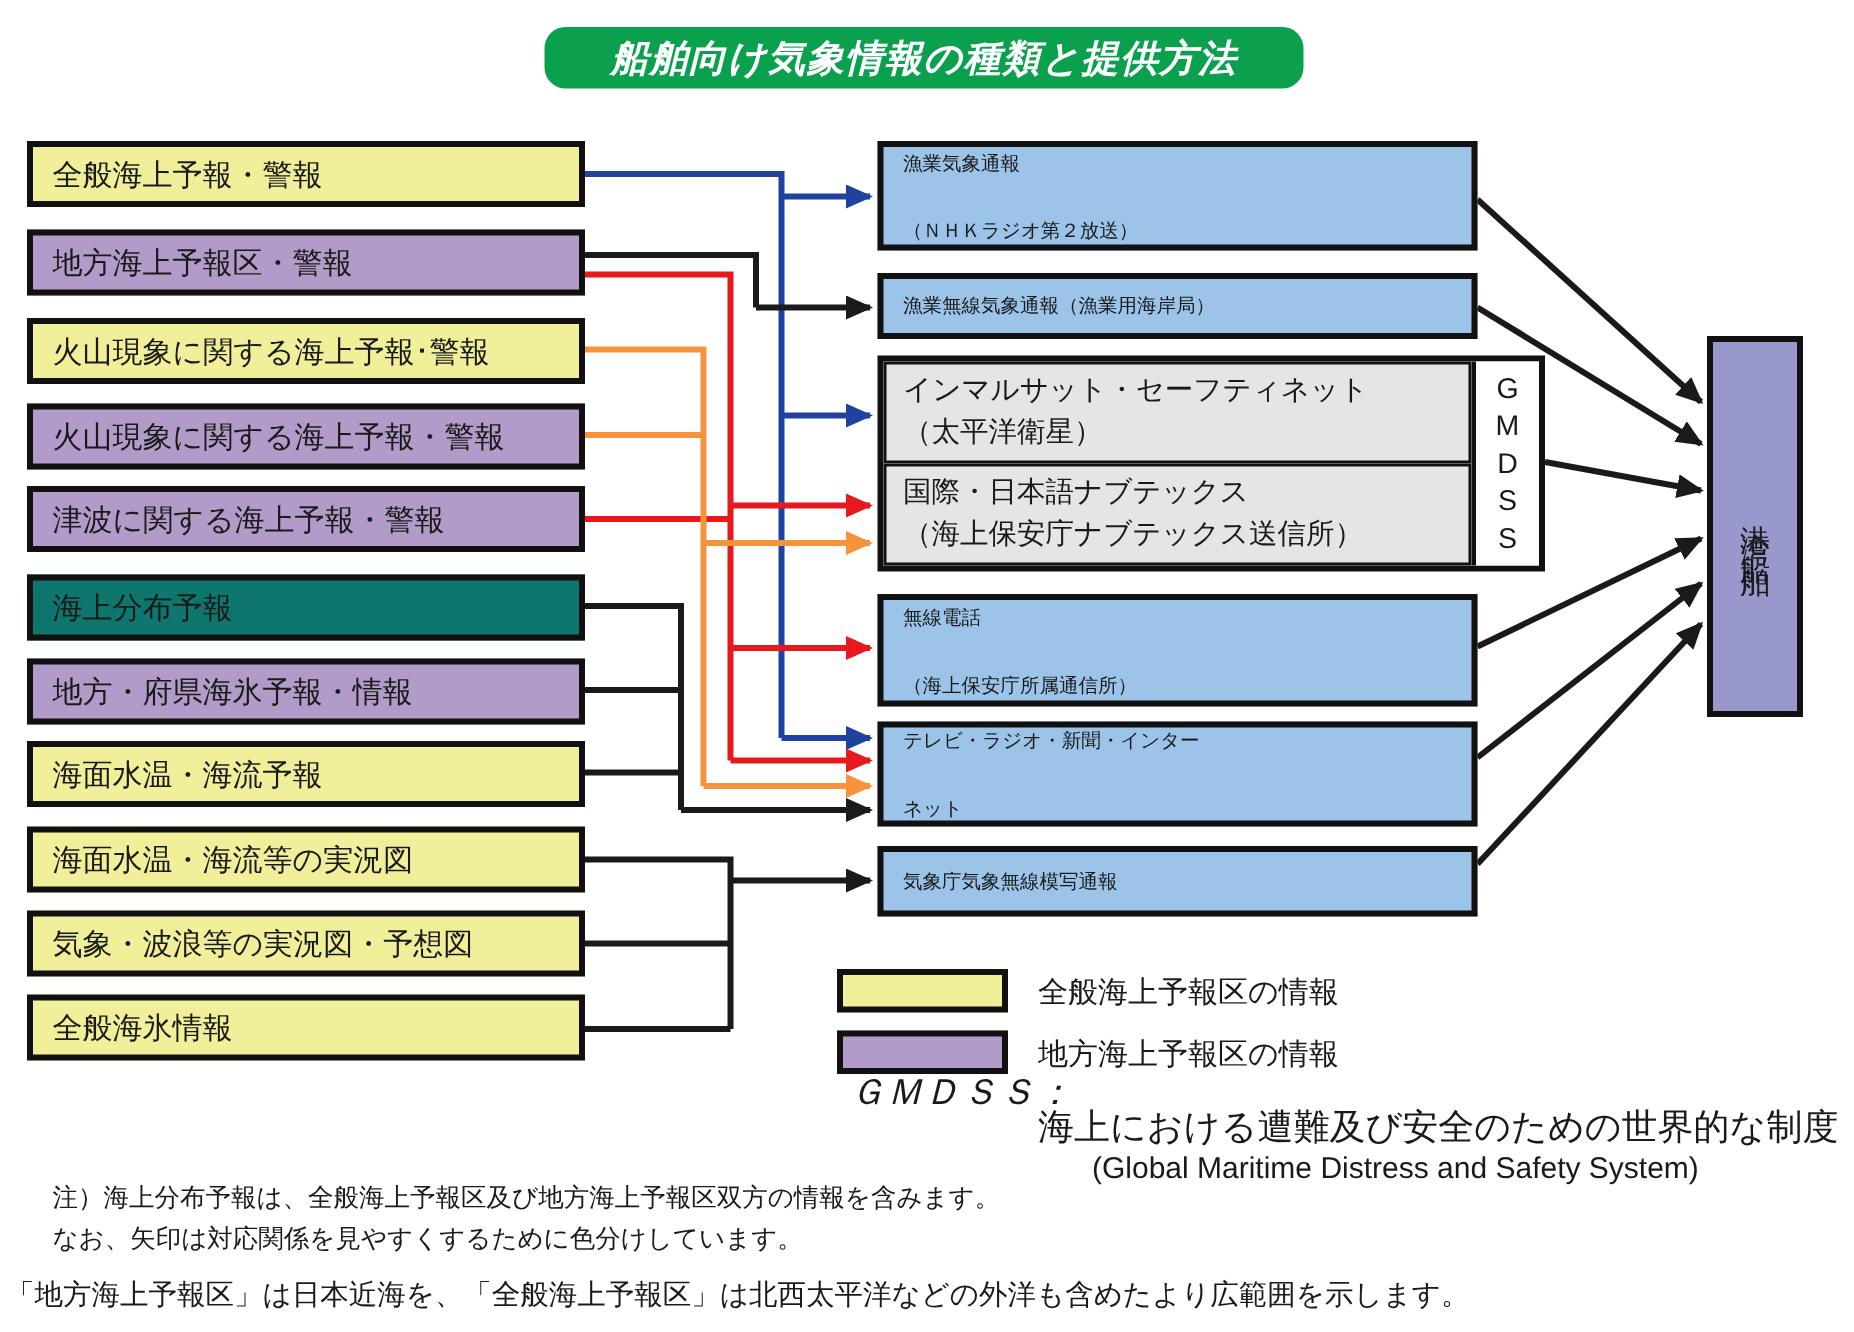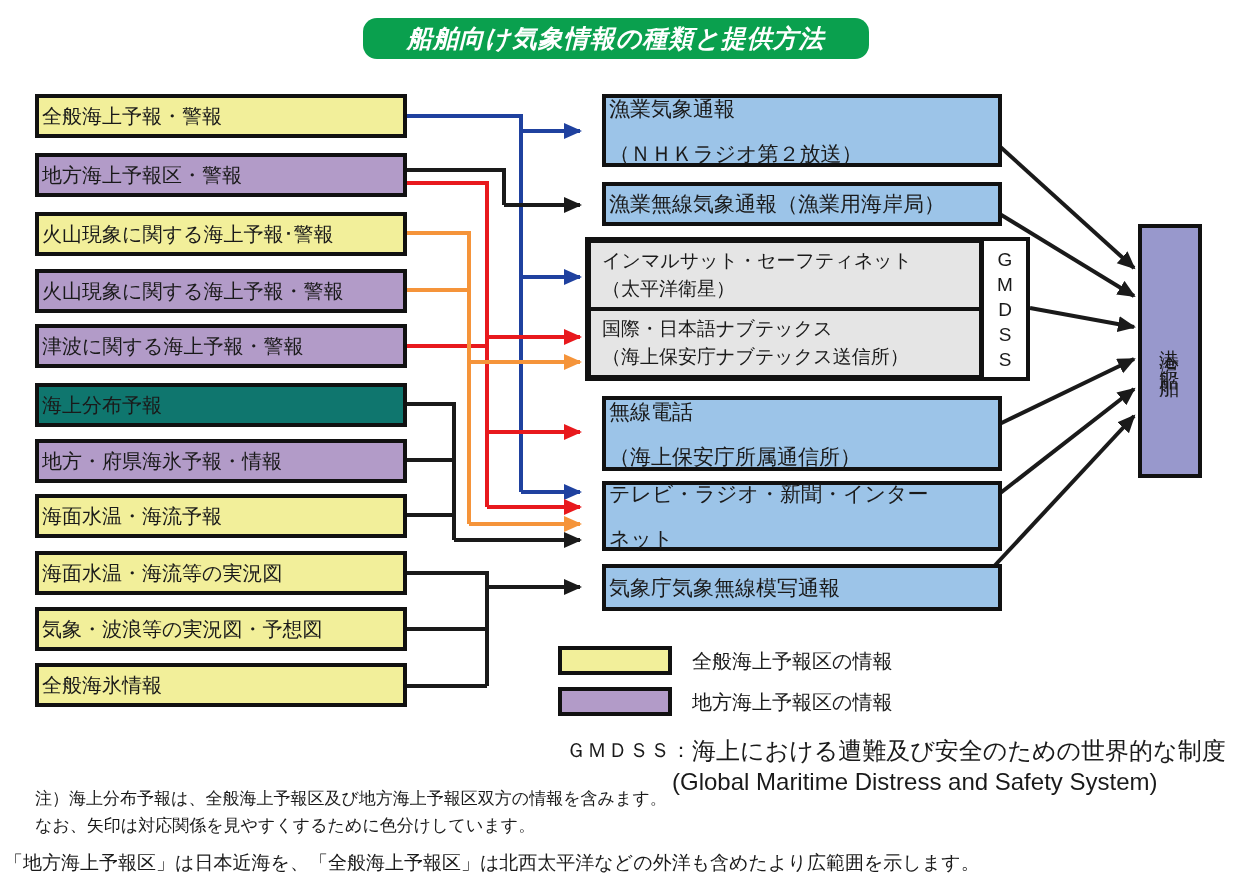--- a/index.html
+++ b/index.html
@@ -3,41 +3,41 @@
 <meta charset="utf-8">
 <style>
   html,body{margin:0;padding:0;background:#fff;}
   .stage{position:relative;width:1236px;height:888px;background:#ffffff;
          font-family:"Liberation Sans","DejaVu Sans",sans-serif;color:#1a1a1a;overflow:hidden;}
   .arrow-layer{position:absolute;left:0;top:0;z-index:1;}
   .title{position:absolute;left:363px;top:18px;width:506px;height:41px;background:#0aa04e;
          border-radius:14px;color:#fff;font-size:25px;font-weight:bold;display:flex;
          align-items:center;justify-content:center;z-index:2;letter-spacing:1px;font-style:italic;}
   .box{position:absolute;box-sizing:border-box;border:4px solid #111;display:flex;
-       align-items:center;padding-left:3px;z-index:2;font-size:20px;margin-left:17px;}
+       align-items:center;padding-left:13px;z-index:2;font-size:20px;}
   .lbox{left:18px;width:372px;height:44px;}
-  .mbox{left:585px;width:400px;font-size:21px;gap:16px;}
+  .mbox{left:585px;width:400px;font-size:13px;gap:16px;}
   .two-line{flex-direction:column;align-items:flex-start;justify-content:center;line-height:29px;}
   .yellow{background:#f2ef9a;} .purple{background:#b29bc8;} .whitebg{background:#0f766e;}
   .blue{background:#9cc4e8;}
   .gm-container{position:absolute;left:585px;top:237px;width:445px;height:144px;box-sizing:border-box;
                 border:4px solid #111;display:flex;z-index:2;background:#fff;}
   .gm-left{flex:1;display:flex;flex-direction:column;}
   .gm-box{flex:1;background:#e5e5e5;border:2px solid #111;box-sizing:border-box;display:flex;
           flex-direction:column;justify-content:center;padding-left:11px;font-size:19px;line-height:28px;}
   .gm-strip{width:42px;background:#fff;border-left:3px solid #111;display:flex;flex-direction:column;
             align-items:center;justify-content:center;font-size:19px;line-height:25px;}
   .rbox{position:absolute;left:1138px;top:224px;width:64px;height:254px;box-sizing:border-box;
         border:4px solid #111;background:#9898cc;display:flex;align-items:center;justify-content:center;z-index:2;}
   .rbox-text{writing-mode:vertical-rl;font-size:20px;letter-spacing:7px;}
   .swatch{position:absolute;left:558px;width:114px;height:29px;box-sizing:border-box;border:4px solid #111;z-index:2;}
   .legend-label{position:absolute;left:692px;font-size:20px;z-index:2;}
-  .gm-term{position:absolute;left:566px;top:737px;font-size:20px;letter-spacing:1px;z-index:2;}
+  .gm-term{position:absolute;left:566px;top:712px;font-size:24px;letter-spacing:1px;z-index:2;font-style:italic;}
   .gm-def-ja{position:absolute;left:692px;top:735px;font-size:24px;z-index:2;}
-  .gm-def-en{position:absolute;left:672px;top:768px;font-size:24px;z-index:2;text-align:right;}
+  .gm-def-en{position:absolute;left:728px;top:768px;font-size:20px;z-index:2;text-align:right;}
   .notes{position:absolute;left:35px;top:785px;font-size:17px;line-height:27px;z-index:2;}
   .footer{position:absolute;left:4px;top:850px;font-size:19px;z-index:2;}
 </style>
 </head>
 <body>
 
 <div class="stage">
 
   <svg class="arrow-layer" width="1236" height="888">
     <defs>

